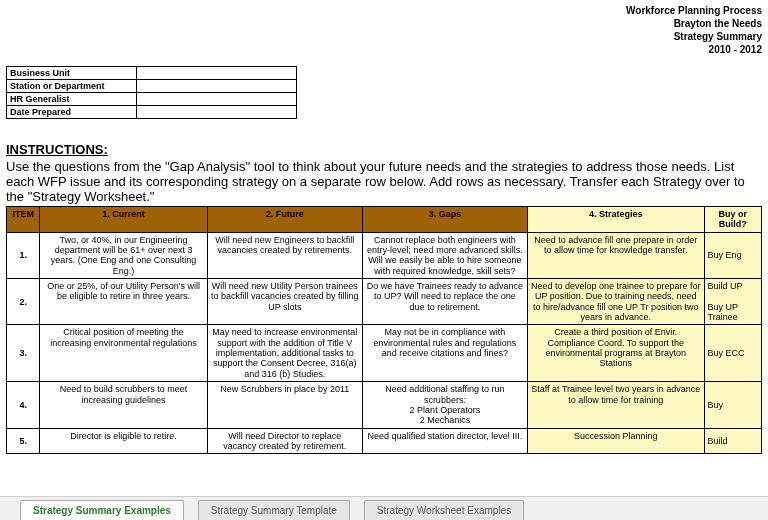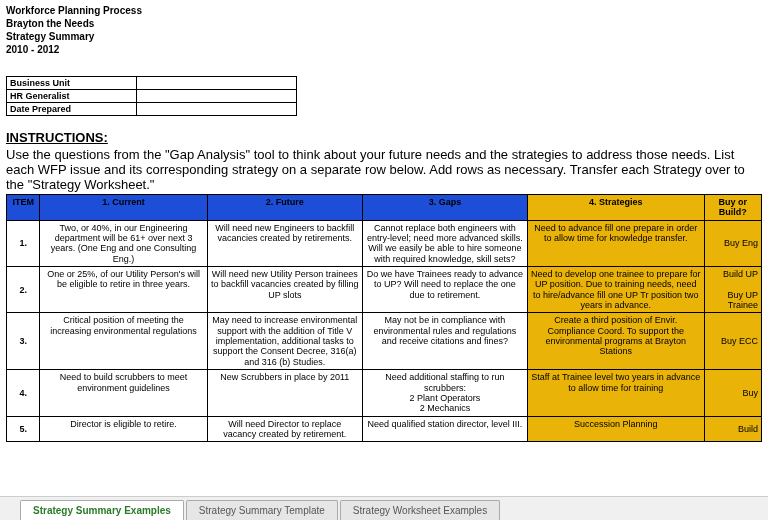--- a/index.html
+++ b/index.html
@@ -1,53 +1,57 @@
 <!DOCTYPE html>
 <html><head>
 <meta charset="utf-8">
 <style>
 *{box-sizing:border-box;margin:0;padding:0}
 body{font-family:Arial,sans-serif;font-size:9px;background:#fff;width:768px;height:520px;overflow:hidden;position:relative}
 .main{padding:4px 6px 0 6px}
-.titles{text-align:left;font-weight:700;line-height:1.3;margin-bottom:20px}
+.titles{text-align:right;font-weight:700;line-height:1.3;margin-bottom:10px}
 .titles div{font-size:10px}
-.meta-table{border-collapse:collapse;margin-bottom:14px}
+.meta-table{border-collapse:collapse;margin-bottom:23px}
 .meta-table td{border:1px solid #000;font-size:9px;padding:1px 3px}
 .meta-table td.lbl{font-weight:700;width:130px}
 .meta-table td.val{width:160px}
 .instr{font-size:13px;margin-bottom:2px}
 .instr b{text-decoration:underline}
 table.grid{border-collapse:collapse;width:100%;table-layout:fixed}
 table.grid th,table.grid td{border:1px solid #000;font-size:9px;padding:2px 3px;vertical-align:top;text-align:center;line-height:1.15}
-table.grid th{background:#1d4ed8;text-align:center;font-weight:700}
-table.grid th.yel,table.grid td.yel{background:#eab308}
+table.grid th{background:#a16207;text-align:center;font-weight:700}
+table.grid th.yel,table.grid td.yel{background:#fef9c3}
 table.grid th.item{width:26px}
 table.grid td.item{text-align:center;font-weight:700;vertical-align:middle}
-table.grid td.bb{text-align:right;vertical-align:middle}
+table.grid td.bb{text-align:left;vertical-align:middle}
 col.c0{width:28px}col.c1{width:140px}col.c2{width:130px}col.c3{width:138px}col.c4{width:148px}col.c5{width:48px}
 .tabs{position:absolute;bottom:0;left:0;right:0;height:24px;background:#f0f0f0;border-top:1px solid #ccc;display:flex;align-items:flex-end;padding-left:20px;font-size:10px}
-.tab{padding:4px 12px;border:1px solid #aaa;border-bottom:none;background:#e6e6e6;color:#555;margin-right:2px;border-radius:2px 2px 0 0;cursor:pointer;white-space:nowrap}
+.tab{padding:4px 12px;border:1px solid #aaa;border-bottom:none;background:#e6e6e6;color:#555;margin-right:14px;border-radius:2px 2px 0 0;cursor:pointer;white-space:nowrap}
 .tab.active{background:#fff;color:#2a7a2a;font-weight:700}
 .spacer{height:50px}
 </style>
 </head>
 <body>
 
 <div class="main">
   <div class="titles">
     <div>Workforce Planning Process</div>
     <div>Brayton the Needs</div>
     <div>Strategy Summary</div>
     <div>2010 - 2012</div>
   </div>
 
   <table class="meta-table">
     <tbody>
         <tr>
           <td class="lbl">Business Unit</td>
+          <td class="val"></td>
+        </tr>
+    <tr>
+          <td class="lbl">Station or Department</td>
           <td class="val"></td>
         </tr>
     <tr>
           <td class="lbl">HR Generalist</td>
           <td class="val"></td>
         </tr>
     <tr>
           <td class="lbl">Date Prepared</td>
           <td class="val"></td>
         </tr>
@@ -98,21 +102,21 @@
         <tr>
           <td class="item">3.</td>
           <td>Critical position of meeting the increasing environmental regulations</td>
           <td>May need to increase environmental support with the addition of Title V implementation, additional tasks to support the Consent Decree, 316(a) and 316 (b) Studies.</td>
           <td>May not be in compliance with environmental rules and regulations and receive citations and fines?</td>
           <td class="yel">Create a third position of Envir. Compliance Coord. To support the environmental programs at Brayton Stations</td>
           <td class="yel bb">Buy ECC</td>
         </tr>
         <tr>
           <td class="item">4.</td>
-          <td>Need to build scrubbers to meet environment guidelines</td>
+          <td>Need to build scrubbers to meet increasing guidelines</td>
           <td>New Scrubbers in place by 2011</td>
           <td>Need additional staffing to run scrubbers:<br>2 Plant Operators<br>2 Mechanics</td>
           <td class="yel">Staff at Trainee level two years in advance to allow time for training</td>
           <td class="yel bb">Buy</td>
         </tr>
         <tr>
           <td class="item">5.</td>
           <td>Director is eligible to retire.</td>
           <td>Will need Director to replace vacancy created by retirement.</td>
           <td>Need qualified station director, level III.</td>

